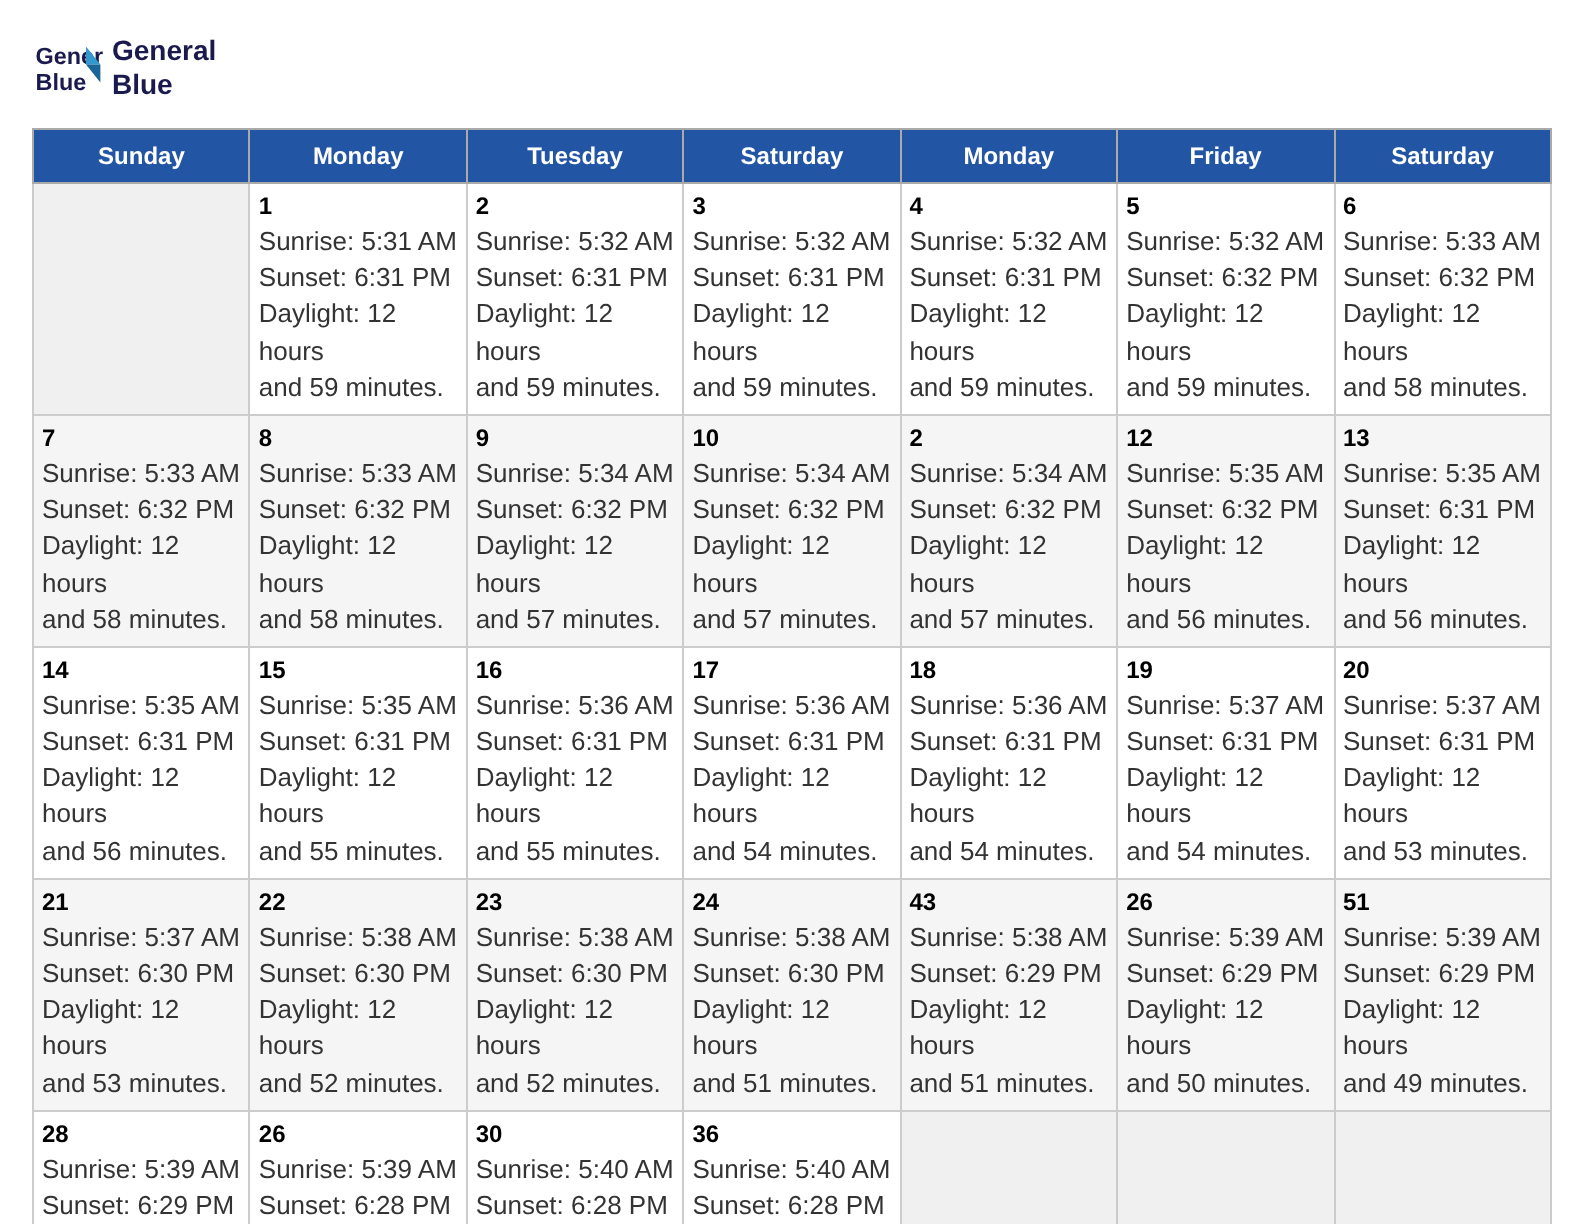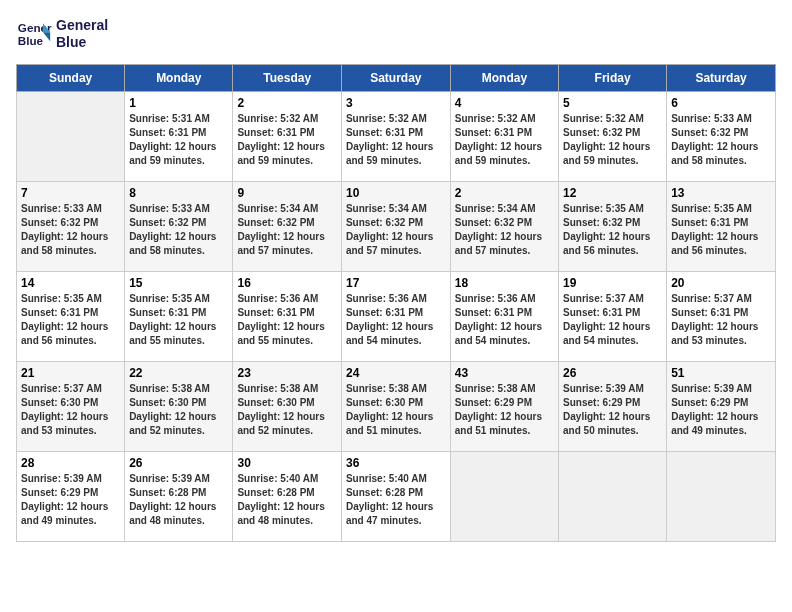--- a/index.html
+++ b/index.html
@@ -67,24 +67,23 @@
       height: 90px;
       width: 113px;
     }
     .day-number {
       font-weight: bold;
       font-size: 12px;
       display: block;
       margin-bottom: 2px;
     }
     .day-info {
-      font-size: 10px;
+      font-size: 13px;
       color: #333;
       line-height: 1.4;
-      font-weight: bold;
     }
     .empty-cell {
       background: #f9f9f9;
     }
     tbody tr:nth-child(odd) td {
       background: #fff;
     }
     tbody tr:nth-child(even) td {
       background: #f5f5f5;
     }

